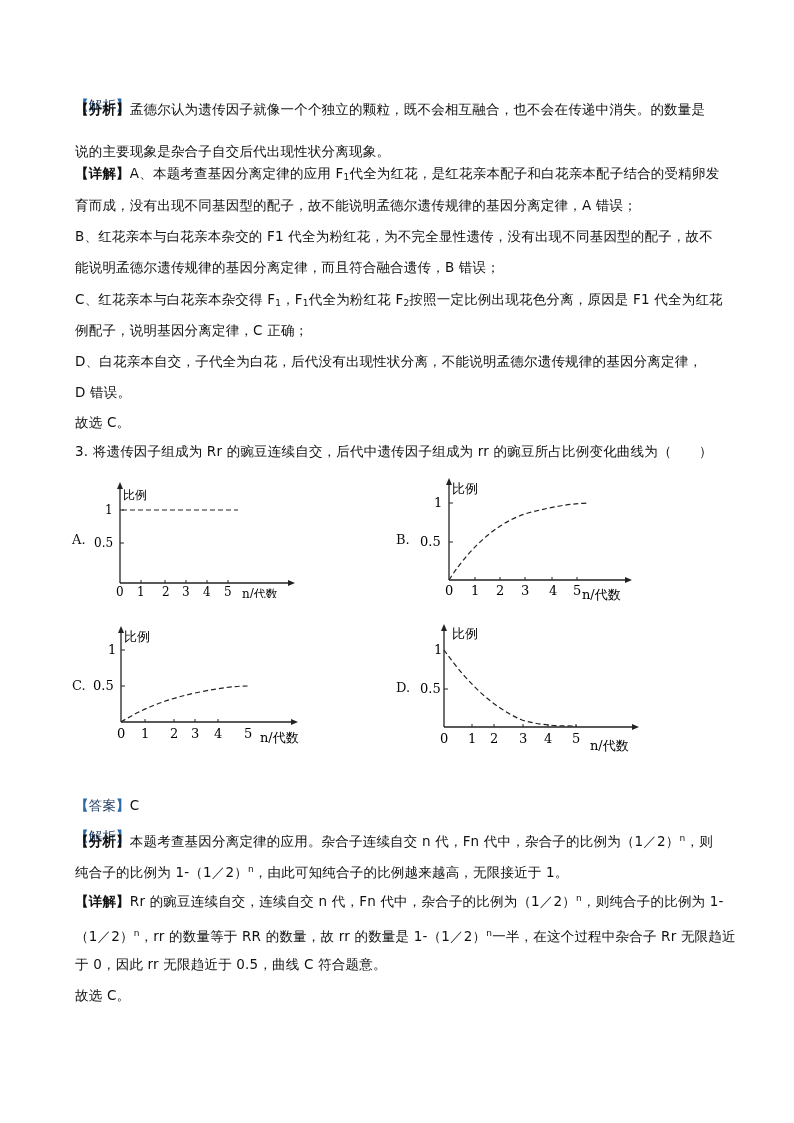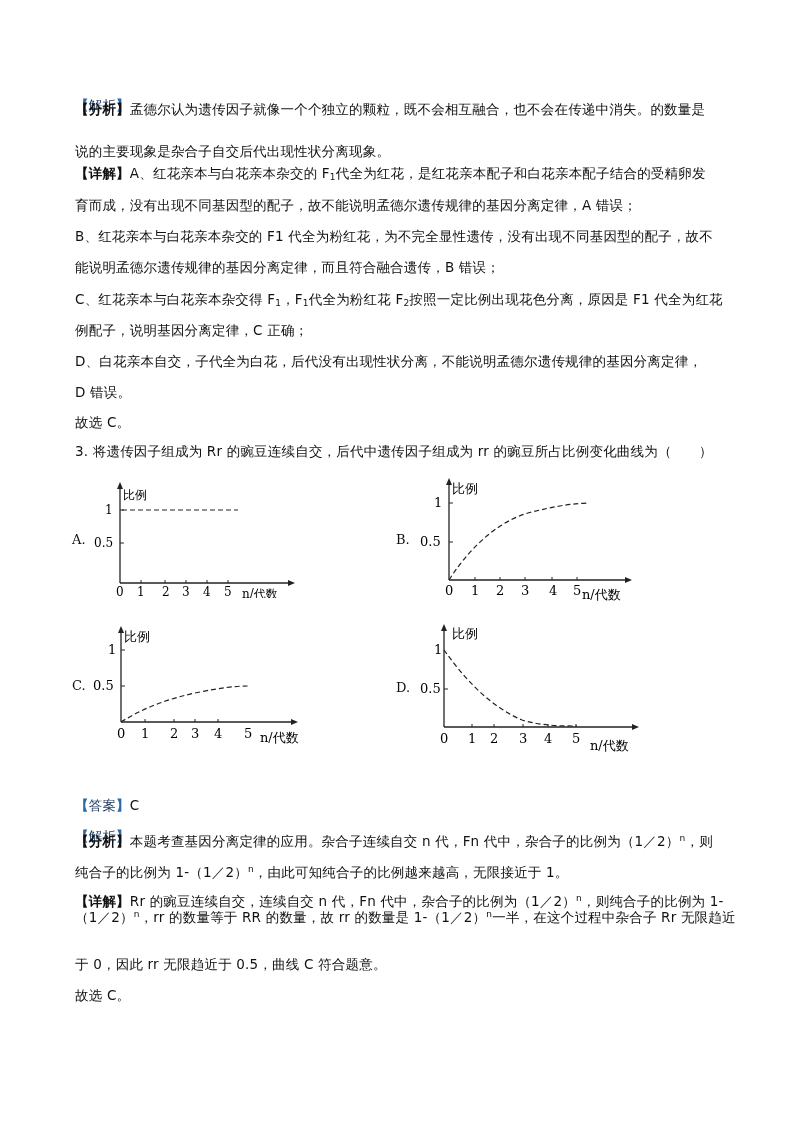--- a/index.html
+++ b/index.html
@@ -15,21 +15,21 @@
     svg text { font-family: "DejaVu Serif", "Liberation Serif", serif; }
   </style>
 </head>
 <body>
 
 <div class="line tag-blue" style="top:66px"><span class="br">【</span><span>解析</span><span class="br">】</span></div>
 
 <div class="line" style="top:100px"><b>【<span>分析</span>】</b><span>孟德尔认为遗传因子就像一个个独立的颗粒，既不会相互融合，也不会在传递中消失。的数量是</span></div>
 <div class="line" style="top:142px"><span>说的主要现象是杂合子自交后代出现性状分离现象。</span></div>
 
-<div class="line" style="top:164px"><b>【<span>详解</span>】</b><span>A、红花亲本与白花亲本杂交的 F</span><sub>1</sub><span>代全为红花，是红花亲本配子和白花亲本配子结合的受精卵发</span></div>
+<div class="line" style="top:164px"><b>【<span>详解</span>】</b><span>A、本题考查基因分离定律的应用 F</span><sub>1</sub><span>代全为红花，是红花亲本配子和白花亲本配子结合的受精卵发</span></div>
 <div class="line" style="top:196px"><span>育而成，没有出现不同基因型的配子，故不能说明孟德尔遗传规律的基因分离定律，A 错误；</span></div>
 <div class="line" style="top:227px"><span>B、红花亲本与白花亲本杂交的 F1 代全为粉红花，为不完全显性遗传，没有出现不同基因型的配子，故不</span></div>
 <div class="line" style="top:258px"><span>能说明孟德尔遗传规律的基因分离定律，而且符合融合遗传，B 错误；</span></div>
 <div class="line" style="top:290px"><span>C、红花亲本与白花亲本杂交得 F</span><sub>1</sub><span>，F</span><sub>1</sub><span>代全为粉红花 F</span><sub>2</sub><span>按照一定比例出现花色分离，原因是 F1 代全为红花</span></div>
 <div class="line" style="top:321px"><span>例配子，说明基因分离定律，C 正确；</span></div>
 <div class="line" style="top:352px"><span>D、白花亲本自交，子代全为白花，后代没有出现性状分离，不能说明孟德尔遗传规律的基因分离定律，</span></div>
 <div class="line" style="top:383px"><span>D 错误。</span></div>
 <div class="line" style="top:413px"><span>故选 C。</span></div>
 
 <div class="line" style="top:442px"><span>3. 将遗传因子组成为 Rr 的豌豆连续自交，后代中遗传因子组成为 rr 的豌豆所占比例变化曲线为（　　）</span></div>
@@ -152,15 +152,15 @@
     </g>
 </svg>
 
 <div class="line tag-blue" style="top:766px"><span class="br">【</span><span>答案</span><span class="br">】</span><span style="color:#111">C</span></div>
 <div class="line tag-blue" style="top:797px"><span class="br">【</span><span>解析</span><span class="br">】</span></div>
 
 <div class="line" style="top:829px"><b>【<span>分析</span>】</b><span>本题考查基因分离定律的应用。杂合子连续自交 n 代，Fn 代中，杂合子的比例为（1／2）</span><sup>n</sup><span>，则</span></div>
 <div class="line" style="top:860px"><span>纯合子的比例为 1-（1／2）</span><sup>n</sup><span>，由此可知纯合子的比例越来越高，无限接近于 1。</span></div>
 
 <div class="line" style="top:889px"><b>【<span>详解</span>】</b><span>Rr 的豌豆连续自交，连续自交 n 代，Fn 代中，杂合子的比例为（1／2）</span><sup>n</sup><span>，则纯合子的比例为 1-</span></div>
-<div class="line" style="top:905px"><span>（1／2）</span><sup>n</sup><span>，rr 的数量等于 RR 的数量，故 rr 的数量是 1-（1／2）</span><sup>n</sup><span>一半，在这个过程中杂合子 Rr 无限趋近</span></div>
+<div class="line" style="top:924px"><span>（1／2）</span><sup>n</sup><span>，rr 的数量等于 RR 的数量，故 rr 的数量是 1-（1／2）</span><sup>n</sup><span>一半，在这个过程中杂合子 Rr 无限趋近</span></div>
 <div class="line" style="top:955px"><span>于 0，因此 rr 无限趋近于 0.5，曲线 C 符合题意。</span></div>
 <div class="line" style="top:986px"><span>故选 C。</span></div>
 
 </body></html>

